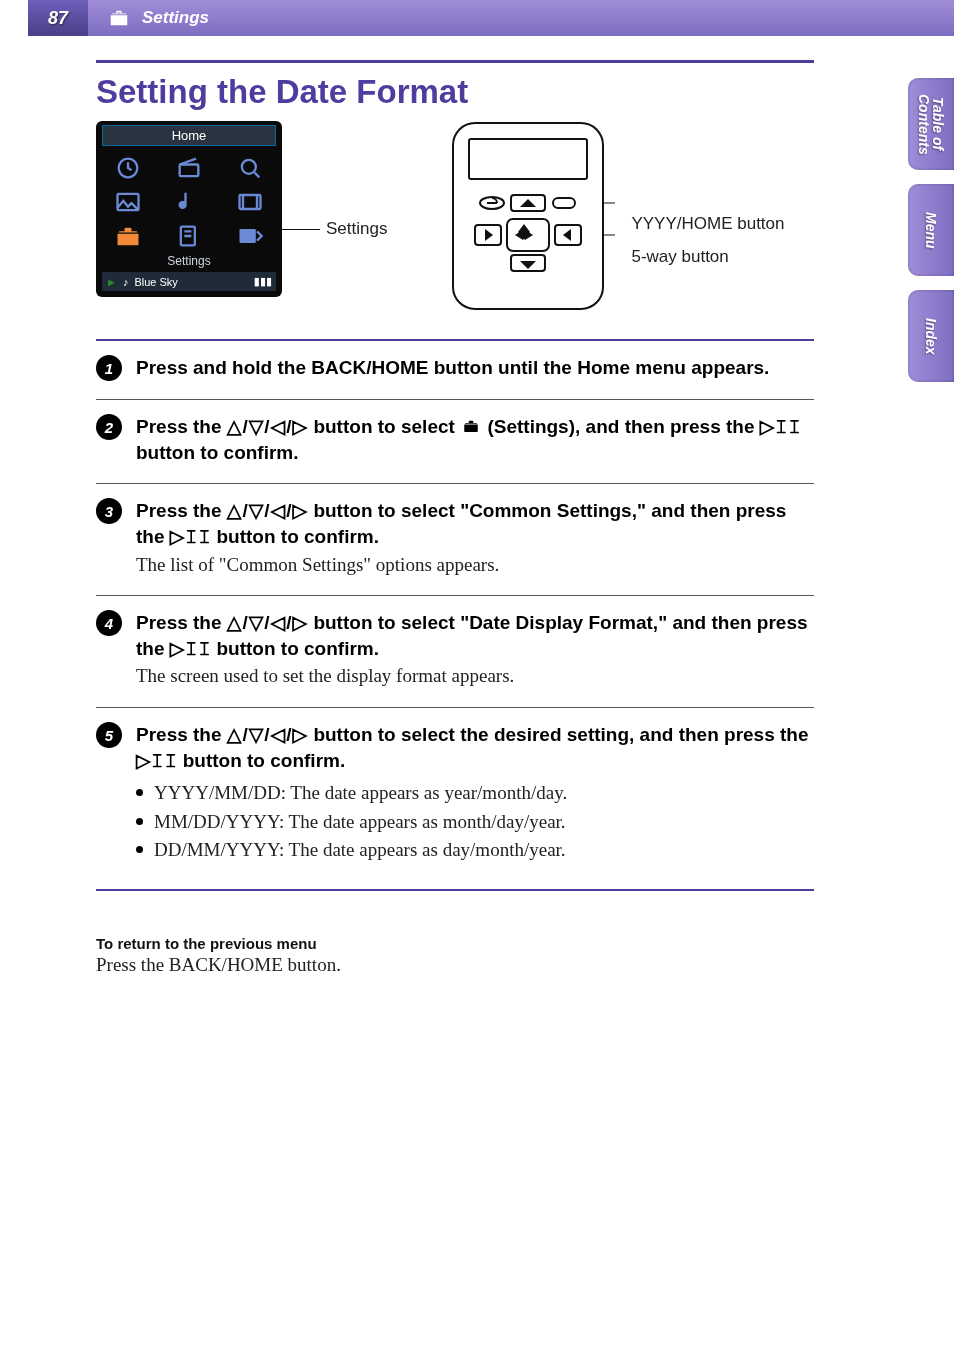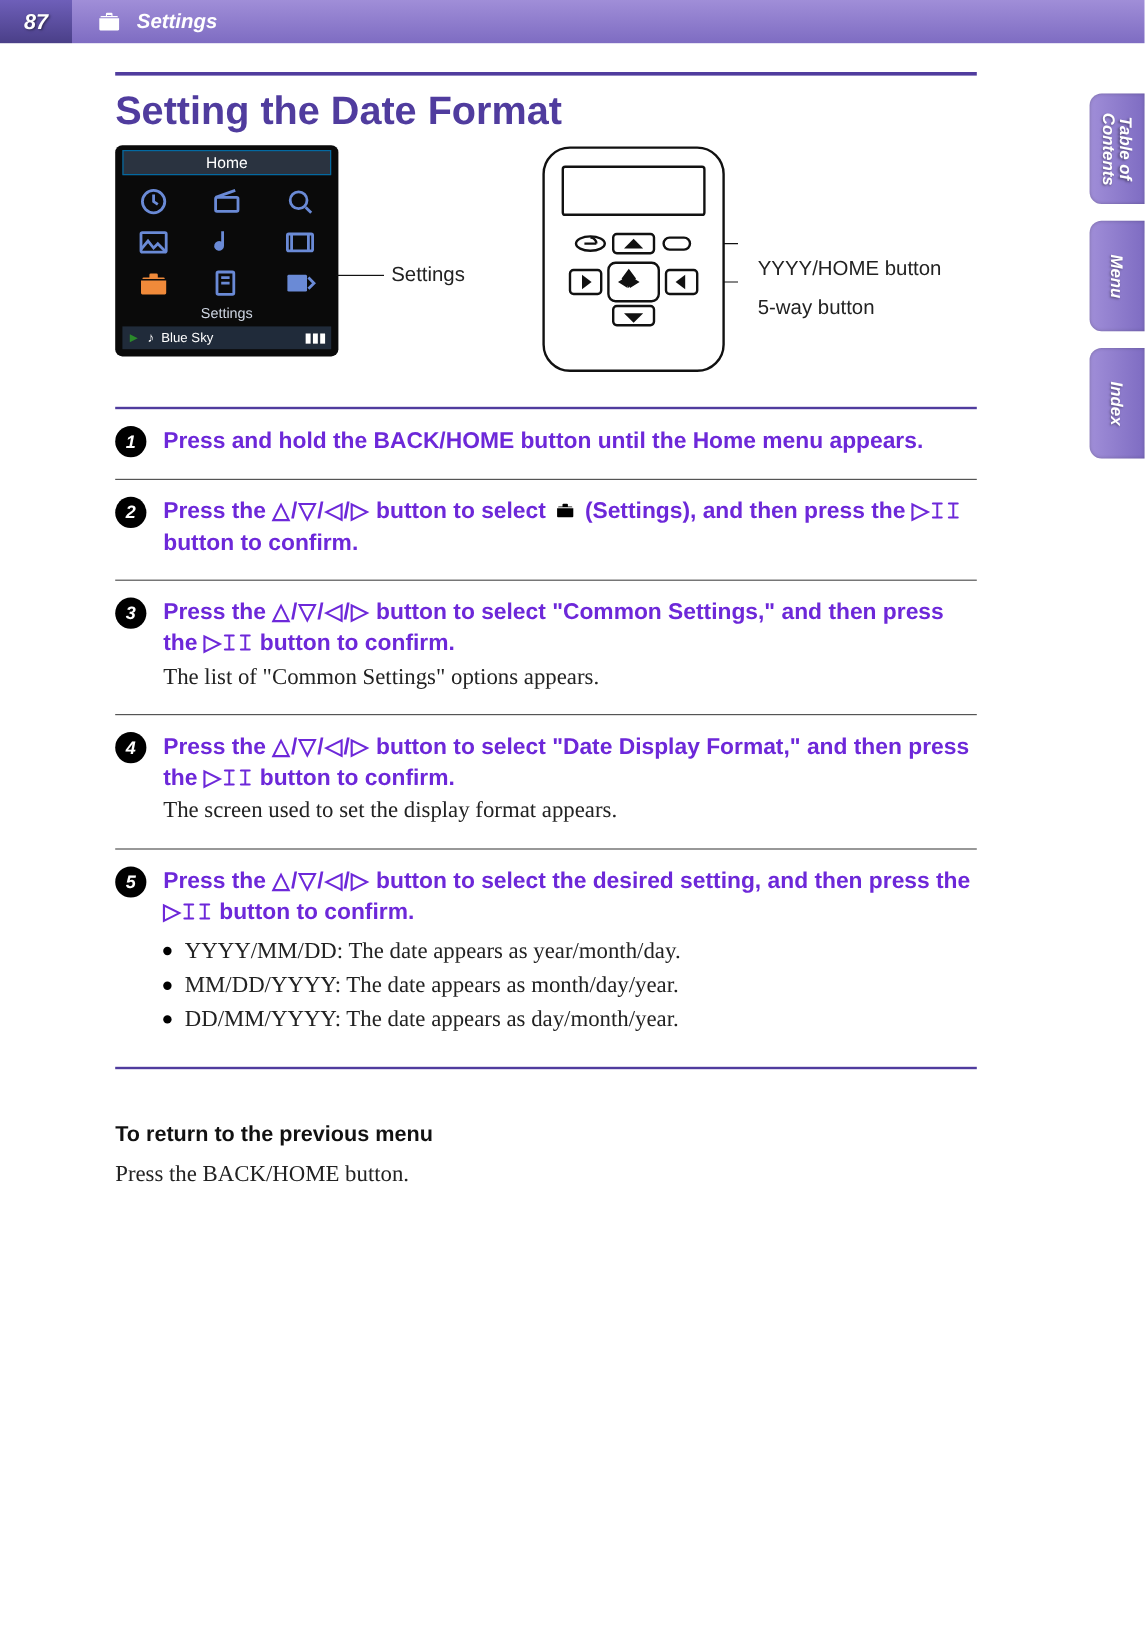--- a/index.html
+++ b/index.html
@@ -9,21 +9,21 @@
     --text:#222;
     --serif:"Georgia","Times New Roman",serif;
     --sans:"Arial","Helvetica",sans-serif;
     --page-w:954px;
     --page-h:1370px;
   }
   html,body{margin:0;padding:0;background:#fff;font-family:var(--serif);color:var(--text);}
   .page{position:relative;width:var(--page-w);height:var(--page-h);background:#fff;overflow:hidden;}
 
   
-  .hband{height:36px;display:flex;font-family:var(--sans);color:#fff;}
+  .hband{height:36px;display:flex;font-family:var(--sans);color:#fff;margin-left:28px;}
   .hnum{background:linear-gradient(#6e5fb9,#4a3f88);width:60px;height:36px;display:flex;align-items:center;justify-content:center;font-weight:bold;font-style:italic;font-size:18px;text-shadow:1px 1px 2px rgba(0,0,0,.5);}
   .hrest{flex:1;height:36px;background:linear-gradient(#a08ed8,#7e6cc2);display:flex;align-items:center;gap:12px;padding-left:20px;font-style:italic;font-weight:bold;font-size:17px;}
   .hrest svg{width:22px;height:22px;}
 
   
   .side-tabs{position:absolute;right:0;top:78px;width:46px;display:flex;flex-direction:column;gap:14px;}
   .tab{background:linear-gradient(90deg,#a08ed8,#7e6cc2);border-radius:10px 0 0 10px;height:92px;display:flex;align-items:center;justify-content:center;box-shadow:inset 0 0 3px rgba(0,0,0,.25);}
   .tab-label{writing-mode:vertical-rl;font-family:var(--sans);font-size:14px;font-weight:bold;font-style:italic;color:#fff;text-shadow:1px 1px 2px rgba(0,0,0,.4);}
   .tab-label.two{text-align:center;line-height:1;}
 
@@ -56,32 +56,32 @@
 
   
   .steps{margin-top:12px;}
   .step{border-top:1px solid #555;padding:14px 0 18px;}
   .step.first{border-top:2px solid #503c9e;}
   .step:last-of-type{border-bottom:2px solid #503c9e;padding-bottom:24px;}
   .step-row{display:flex;gap:14px;align-items:flex-start;}
   .step-num{flex:0 0 26px;}
   .step-num .disc{width:26px;height:26px;border-radius:50%;background:#000;color:#fff;display:flex;align-items:center;justify-content:center;font-family:var(--sans);font-weight:bold;font-style:italic;font-size:15px;}
   .step-body{flex:1;}
-  .step-title{font-family:var(--sans);font-weight:bold;font-size:19px;line-height:1.35;color:#6d28d9;}
+  .step-title{font-family:var(--sans);font-weight:bold;font-size:19px;line-height:1.35;color:#000000;}
   .step-title .arrows{letter-spacing:1px;}
   .step-desc{font-size:19px;margin-top:2px;line-height:1.35;}
   .bullets{margin:6px 0 0 0;padding:0;list-style:none;}
   .bullets li{font-size:19px;line-height:1.5;padding-left:18px;position:relative;}
   .bullets li::before{content:"";width:7px;height:7px;background:#000;border-radius:50%;position:absolute;left:0;top:10px;}
 
   .inline-icon{vertical-align:-2px;}
 
   
   .return-section{margin-top:44px;}
-  .return-head{font-family:var(--sans);font-weight:900;font-size:18px;color:#111;margin-bottom:12px;}
+  .return-head{font-family:var(--sans);font-weight:900;font-size:15px;color:#111;margin-bottom:2px;}
   .return-body{font-size:19px;}
 
   
   .leader{position:relative;height:1px;background:#111;}
 </style>
 </head>
 <body>
 
 <div class="page">
 

